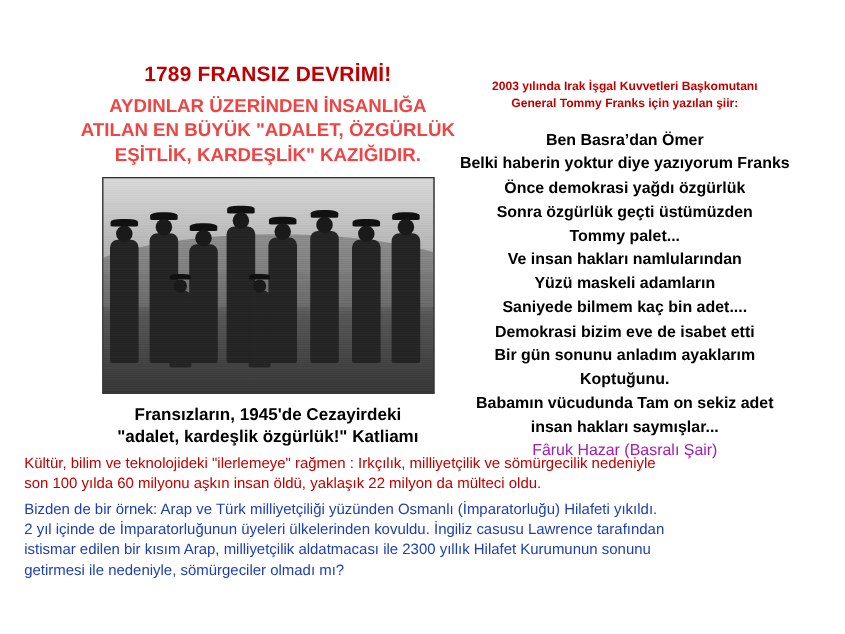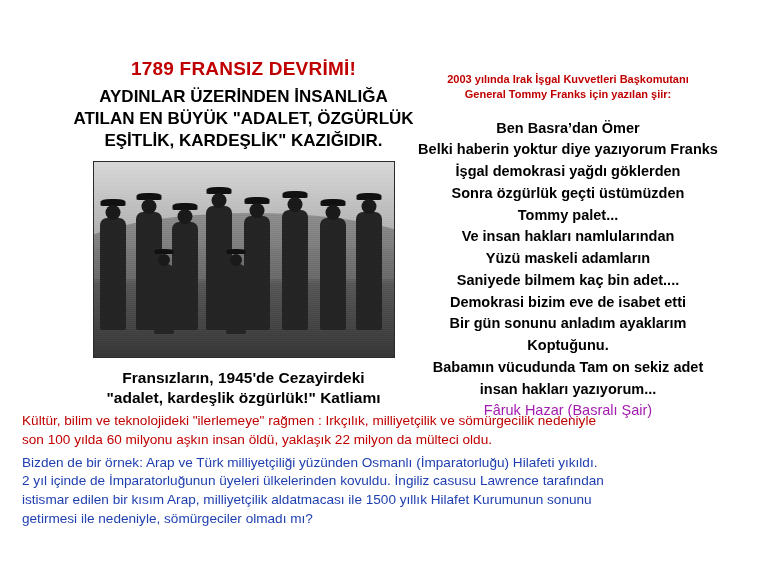--- a/index.html
+++ b/index.html
@@ -30,21 +30,21 @@
     margin-left: 43px;
   }
   .headline-red {
     color: #C00000;
     font-weight: bold;
     font-size: 19px;
     letter-spacing: .2px;
     margin-bottom: 6px;
   }
   .headline-black {
-    color: #000000;
+    color: #ef4444;
     font-weight: bold;
     font-size: 17px;
     line-height: 1.28;
     margin-bottom: 10px;
   }
   .photo-wrap {
     width: 300px;
     height: 195px;
     margin: 0 auto;
     position: relative;
@@ -219,42 +219,42 @@
 
   <div class="right-col">
     <div class="poem-head">
       <div>2003 yılında Irak İşgal Kuvvetleri Başkomutanı</div>
       <div>General Tommy Franks için yazılan şiir:</div>
     </div>
 
     <div class="poem-body">
       <div class="poem-line">Ben Basra’dan Ömer</div>
       <div class="poem-line">Belki haberin yoktur diye yazıyorum Franks</div>
-      <div class="poem-line">İşgal demokrasi yağdı göklerden</div>
+      <div class="poem-line">Önce demokrasi yağdı özgürlük</div>
       <div class="poem-line">Sonra özgürlük geçti üstümüzden</div>
       <div class="poem-line">Tommy palet...</div>
       <div class="poem-line">Ve insan hakları namlularından</div>
       <div class="poem-line">Yüzü maskeli adamların</div>
       <div class="poem-line">Saniyede bilmem kaç bin adet....</div>
       <div class="poem-line">Demokrasi bizim eve de isabet etti</div>
       <div class="poem-line">Bir gün sonunu anladım ayaklarım</div>
       <div class="poem-line">Koptuğunu.</div>
       <div class="poem-line">Babamın vücudunda Tam on sekiz adet</div>
-      <div class="poem-line">insan hakları yazıyorum...</div>
+      <div class="poem-line">insan hakları saymışlar...</div>
     </div>
 
     <div class="poem-author">Fâruk Hazar (Basralı Şair)</div>
   </div>
 
   <div class="bottom">
     <div class="blk-1">
       <div class="nowrap">Kültür, bilim ve teknolojideki "ilerlemeye" rağmen : Irkçılık, milliyetçilik ve sömürgecilik nedeniyle</div>
       <div class="nowrap">son 100 yılda 60 milyonu aşkın insan öldü, yaklaşık 22 milyon da mülteci oldu.</div>
     </div>
     <div class="blk-2">
       <div class="nowrap">Bizden de bir örnek: Arap ve Türk milliyetçiliği yüzünden Osmanlı (İmparatorluğu) Hilafeti yıkıldı.</div>
       <div class="nowrap">2 yıl içinde de İmparatorluğunun üyeleri ülkelerinden kovuldu. İngiliz casusu Lawrence tarafından</div>
-      <div class="nowrap">istismar edilen bir kısım Arap, milliyetçilik aldatmacası ile 1500 yıllık Hilafet Kurumunun sonunu</div>
+      <div class="nowrap">istismar edilen bir kısım Arap, milliyetçilik aldatmacası ile 2300 yıllık Hilafet Kurumunun sonunu</div>
       <div class="nowrap">getirmesi ile nedeniyle, sömürgeciler olmadı mı?</div>
     </div>
   </div>
 
 </div>
 
 </body></html>

